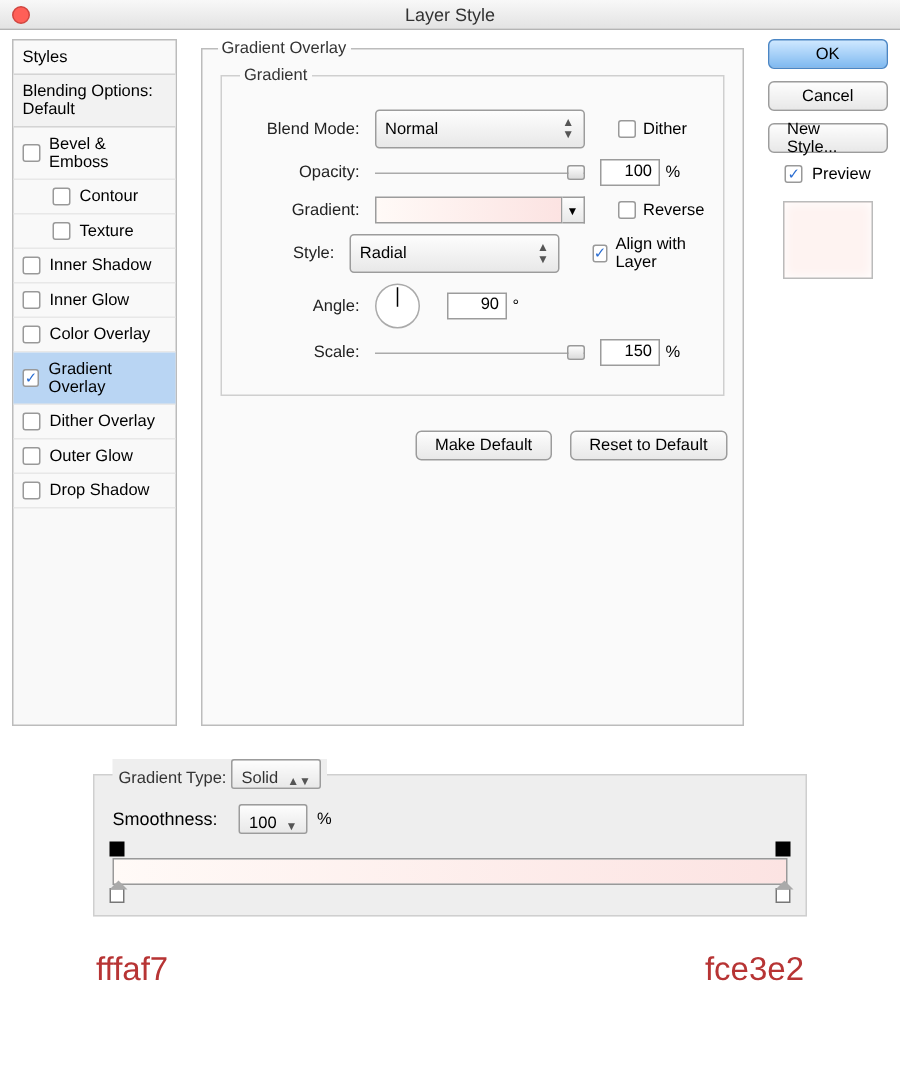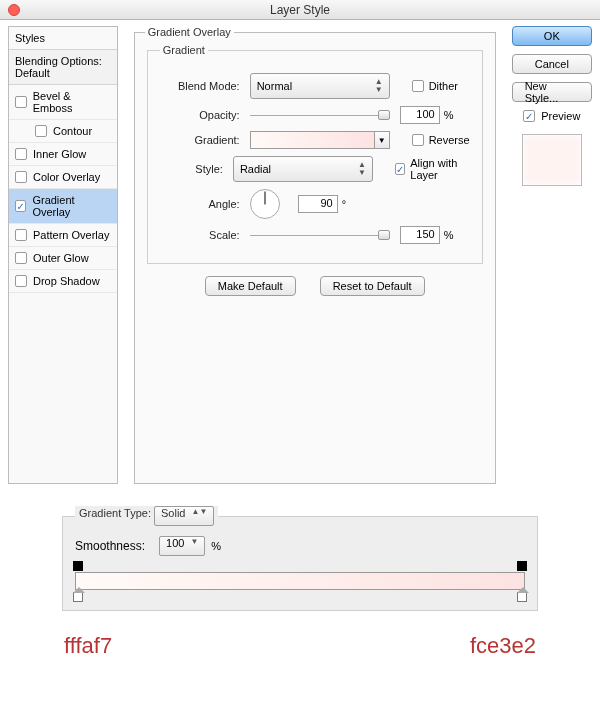--- a/index.html
+++ b/index.html
@@ -26,33 +26,33 @@
   .slider { flex:0 0 140px; height:14px; position:relative; }
   .slider::before { content:""; position:absolute; left:0; right:0; top:7px; border-top:1px solid #aaa; }
   .slider .thumb { position:absolute; top:2px; width:12px; height:10px; background:linear-gradient(#fdfdfd,#dcdcdc); border:1px solid #999; border-radius:2px; }
   .numbox { width:40px; height:18px; border:1px solid #9c9c9c; background:#fff; text-align:right; padding:1px 4px; margin-left:10px; }
   .unit { margin-left:4px; }
   .gradbox { flex:0 0 125px; height:18px; border:1px solid #9c9c9c; background:linear-gradient(to right,#fffaf7,#fce3e2); }
   .gradbtn { width:15px; height:18px; border:1px solid #9c9c9c; border-left:none; background:linear-gradient(#fdfdfd,#e8e8e8); display:flex; align-items:center; justify-content:center; }
   .inline-chk { display:flex; align-items:center; gap:5px; margin-left:22px; }
   .angle-dial { width:30px; height:30px; border:1px solid #aaa; border-radius:50%; background:#fff; position:relative; margin-right:8px; }
   .angle-dial::after { content:""; position:absolute; left:50%; top:50%; width:13px; height:1px; background:#000; transform-origin:left center; transform:rotate(-90deg); }
-  .btns-row { display:flex; justify-content:center; gap:24px; margin-top:12px; }
+  .btns-row { display:flex; justify-content:flex-end; gap:12px; margin-top:23px; }
   .macbtn { height:20px; padding:0 12px; border:1px solid #9c9c9c; border-radius:4px; background:linear-gradient(#fdfdfd,#e8e8e8); display:inline-flex; align-items:center; font-size:11px; }
   .right { width:100px; margin-left:14px; display:flex; flex-direction:column; gap:8px; align-items:stretch; }
   .right .macbtn { justify-content:center; }
   .ok { background:linear-gradient(#cfe8ff,#7fb9f0); border:1px solid #4a86c5; color:#000; }
   .preview-box { margin-top:4px; width:60px; height:52px; border:1px solid #bbb; background:#fef3f1; align-self:center; box-shadow:inset 0 0 8px #fff; }
   .chkline { display:flex; align-items:center; gap:6px; justify-content:center; }
   
   .bottom-wrap { width:480px; margin:14px auto 0; }
   fieldset.gtype { border:1px solid #cfcfcf; background:#eee; padding:10px 12px 20px 12px; }
   .gt-row { display:flex; align-items:center; margin-bottom:8px; }
   .gt-lbl { margin-right:14px; font-size:12px; }
-  .dropdown { height:20px; border:1px solid #9c9c9c; border-radius:2px; background:linear-gradient(#fdfdfd,#e8e8e8); display:inline-flex; align-items:flex-start; padding:0 6px; gap:6px; }
+  .dropdown { height:20px; border:1px solid #9c9c9c; border-radius:2px; background:linear-gradient(#fdfdfd,#e8e8e8); display:inline-flex; align-items:flex-end; padding:0 6px; gap:6px; }
   .dropdown .tri { font-size:8px; color:#555; }
   .strip-wrap { position:relative; margin-top:16px; }
   .strip { height:18px; border:1px solid #999; background:linear-gradient(to right,#fffaf7,#fce3e2); }
   .ostop { position:absolute; top:-11px; width:10px; height:10px; background:#000; }
   .cstop { position:absolute; bottom:-12px; width:10px; height:10px; border:1px solid #777; background:#fff; }
   .cstop::before { content:""; position:absolute; left:-1px; top:-6px; width:0; height:0; border-left:6px solid transparent; border-right:6px solid transparent; border-bottom:6px solid #aaa; }
   .hexlabels { display:flex; justify-content:space-between; margin-top:22px; font-family:"Times New Roman",serif; font-size:22px; color:#b73434; padding:0 4px; }
 </style>
 </head>
 <body>
@@ -68,35 +68,43 @@
     <div class="side-head">Styles</div>
     <div class="side-sub">Blending Options: Default</div>
     <div class="side-item">
         <span class="chk"></span>
         <span>Bevel &amp; Emboss</span>
       </div>
     <div class="side-item indent">
         <span class="chk"></span>
         <span>Contour</span>
       </div>
+    <div class="side-item indent">
+        <span class="chk"></span>
+        <span>Texture</span>
+      </div>
+    <div class="side-item">
+        <span class="chk"></span>
+        <span>Inner Shadow</span>
+      </div>
     <div class="side-item">
         <span class="chk"></span>
         <span>Inner Glow</span>
       </div>
     <div class="side-item">
         <span class="chk"></span>
         <span>Color Overlay</span>
       </div>
     <div class="side-item selected">
         <span class="chk on"></span>
         <span>Gradient Overlay</span>
       </div>
     <div class="side-item">
         <span class="chk"></span>
-        <span>Pattern Overlay</span>
+        <span>Dither Overlay</span>
       </div>
     <div class="side-item">
         <span class="chk"></span>
         <span>Outer Glow</span>
       </div>
     <div class="side-item">
         <span class="chk"></span>
         <span>Drop Shadow</span>
       </div>
   </div>

